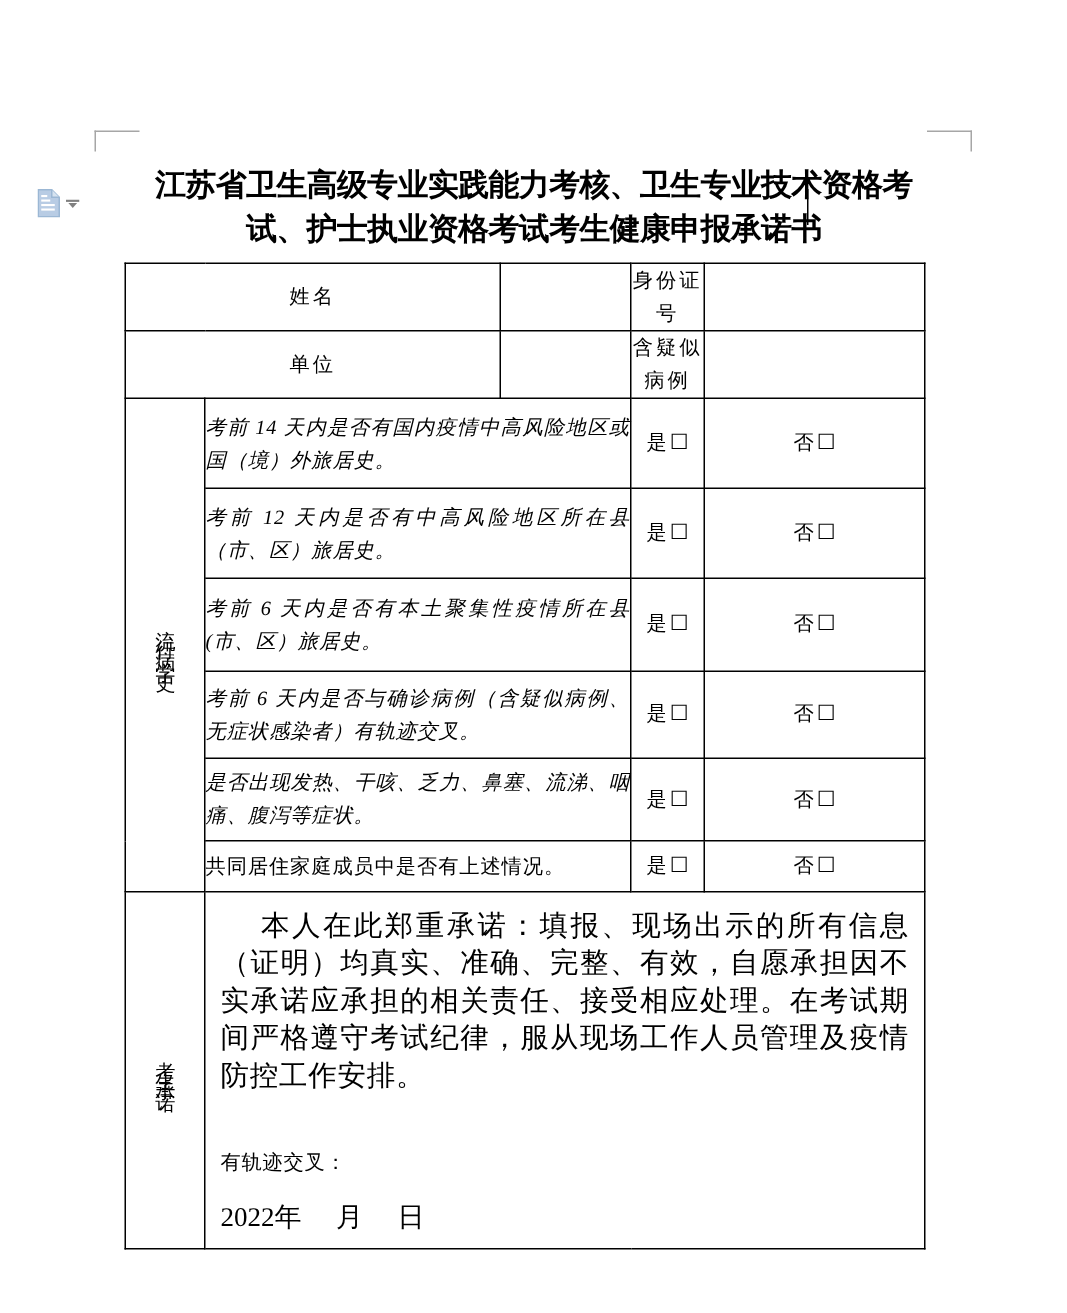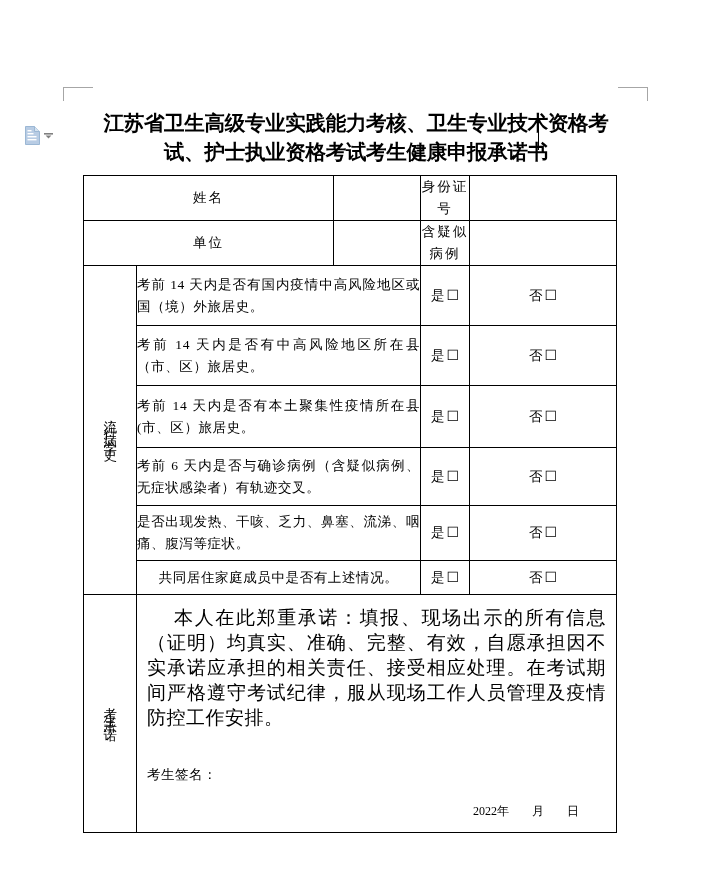--- a/index.html
+++ b/index.html
@@ -78,25 +78,25 @@
     letter-spacing: 2px;
   }
   .cell-blank { background: #fff; }
 
   .q-text {
     padding: 5px 9px 6px 9px;
     text-align: justify;
     text-justify: inter-ideograph;
     letter-spacing: 0.6px;
     line-height: 23px;
+    font-style: italic;
   }
   .q-text-single {
     padding: 6px 9px;
     letter-spacing: 0.6px;
-    text-align: center;
   }
   .opt-cell {
     text-align: center;
     font-size: 13px;
     white-space: nowrap;
   }
   .opt-cell .cb { font-size: 14px; margin-left: 2px; }
 
   
   .vlabel-cell { text-align: center; vertical-align: middle; }
@@ -119,22 +119,22 @@
     font-size: 19px;
     text-indent: 27px;
   }
   .commit-sign {
     padding: 30px 10px 2px 10px;
     font-size: 13.5px;
     letter-spacing: 0.5px;
   }
   .commit-date {
     padding: 12px 36px 10px 10px;
-    text-align: right;
-    font-size: 12px;
+    text-align: left;
+    font-size: 18px;
     letter-spacing: 1px;
   }
   .commit-date .yr { font-family: "Liberation Serif", serif; letter-spacing: 0; }
   .date-gap { display: inline-block; width: 22px; }
 </style>
 </head>
 <body>
 
 <div id="paste-smart-tag">
   <span>
@@ -193,31 +193,31 @@
       <td class="q-text" colspan="2" style="height:60px">考前 14 天内是否有国内疫情中高风险地区或国（境）外旅居史。</td>
       <td class="opt-cell">
         <span>是</span><span class="cb">☐</span>
       </td>
       <td class="opt-cell">
         <span>否</span><span class="cb">☐</span>
       </td>
     </tr>
 
     <tr>
-      <td class="q-text" colspan="2" style="height:60px">考前 14 天内是否有中高风险地区所在县（市、区）旅居史。</td>
-      <td class="opt-cell">
-        <span>是</span><span class="cb">☐</span>
-      </td>
-      <td class="opt-cell">
-        <span>否</span><span class="cb">☐</span>
-      </td>
-    </tr>
-
-    <tr>
-      <td class="q-text" colspan="2" style="height:62px">考前 14 天内是否有本土聚集性疫情所在县(市、区）旅居史。</td>
+      <td class="q-text" colspan="2" style="height:60px">考前 12 天内是否有中高风险地区所在县（市、区）旅居史。</td>
+      <td class="opt-cell">
+        <span>是</span><span class="cb">☐</span>
+      </td>
+      <td class="opt-cell">
+        <span>否</span><span class="cb">☐</span>
+      </td>
+    </tr>
+
+    <tr>
+      <td class="q-text" colspan="2" style="height:62px">考前 6 天内是否有本土聚集性疫情所在县(市、区）旅居史。</td>
       <td class="opt-cell">
         <span>是</span><span class="cb">☐</span>
       </td>
       <td class="opt-cell">
         <span>否</span><span class="cb">☐</span>
       </td>
     </tr>
 
     <tr>
       <td class="q-text" colspan="2" style="height:58px">考前 6 天内是否与确诊病例（含疑似病例、无症状感染者）有轨迹交叉。</td>
@@ -249,21 +249,21 @@
       </td>
     </tr>
 
     <tr>
       <td class="vlabel-cell">
         <span class="vlabel">考生承诺</span>
       </td>
       <td colspan="4">
         <div class="commit-body">本人在此郑重承诺：填报、现场出示的所有信息（证明）均真实、准确、完整、有效，自愿承担因不实承诺应承担的相关责任、接受相应处理。在考试期间严格遵守考试纪律，服从现场工作人员管理及疫情防控工作安排。</div>
         <div class="commit-sign">
-          <span>考生签名：</span>
+          <span>有轨迹交叉：</span>
         </div>
         <div class="commit-date">
           <span class="yr">2022</span><span>年</span><span class="date-gap"></span><span>月</span><span class="date-gap"></span><span>日</span>
         </div>
       </td>
     </tr>
   </tbody>
 </table>
 
 </body></html>

